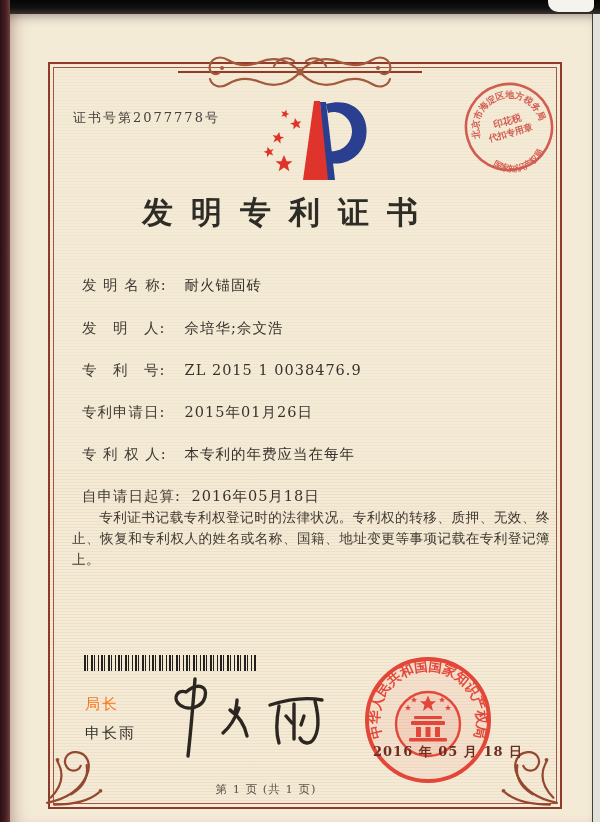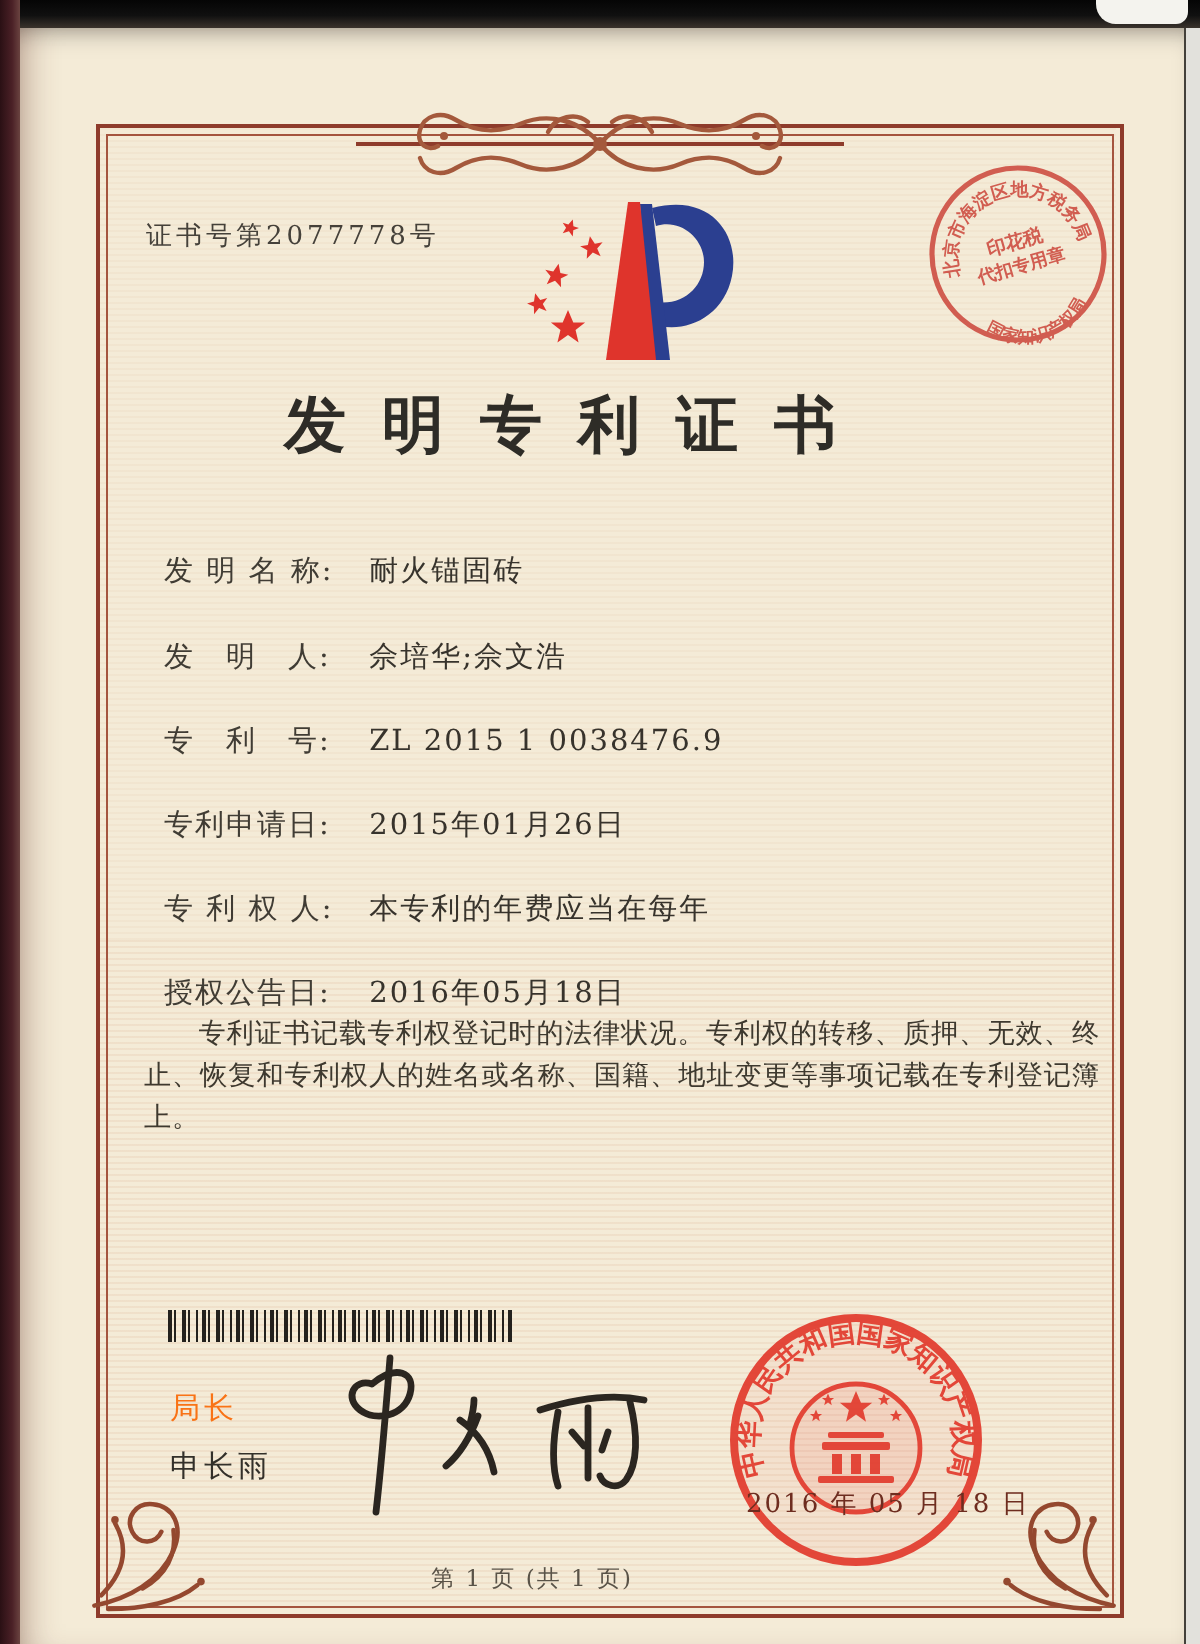--- a/index.html
+++ b/index.html
@@ -63,21 +63,21 @@
         #23211e 3px 4px,rgba(0,0,0,0) 4px 7px,#23211e 7px 9px,rgba(0,0,0,0) 9px 10px,
         #23211e 10px 11px,rgba(0,0,0,0) 11px 14px,#23211e 14px 15px,rgba(0,0,0,0) 15px 17px);}
 
   
   .director-title{left:85px;top:695px;font-size:15px;color:#f97316;letter-spacing:2px;}
   .director-name{left:85px;top:724px;font-size:15px;color:#33302a;letter-spacing:2px;}
   .signature{left:142px;top:676px;width:205px;height:88px;}
 
   
   .seal{left:358px;top:650px;width:140px;height:140px;}
-  .seal-date{left:373px;top:743px;font-size:13px;font-weight:400;color:#6e2d20;
+  .seal-date{left:373px;top:743px;font-size:13px;font-weight:700;color:#6e2d20;
     letter-spacing:1px;}
 
   .footer{left:0;top:782px;width:532px;text-align:center;font-size:11.5px;
     color:#57514666;color:#57514699;letter-spacing:1px;color:#5a5348;}
 </style>
 </head>
 <body>
 
 <div>
 
@@ -170,21 +170,21 @@
   </div>
   <div class="abs field" style="top:403px">
     <span class="lbl">专利申请日:</span>
     <span class="val">2015年01月26日</span>
   </div>
   <div class="abs field" style="top:445px">
     <span class="lbl">专 利 权 人:</span>
     <span class="val">本专利的年费应当在每年</span>
   </div>
   <div class="abs field" style="top:487px">
-    <span class="lbl">授权公告日:</span>
+    <span class="lbl">自申请日起算:</span>
     <span class="val">2016年05月18日</span>
   </div>
 
   <div class="abs body-text">
     <p>专利证书记载专利权登记时的法律状况。专利权的转移、质押、无效、终止、恢复和专利权人的姓名或名称、国籍、地址变更等事项记载在专利登记簿上。</p>
   </div>
 
   <div class="abs barcode"></div>
 
   <div class="abs director-title">局长</div>

